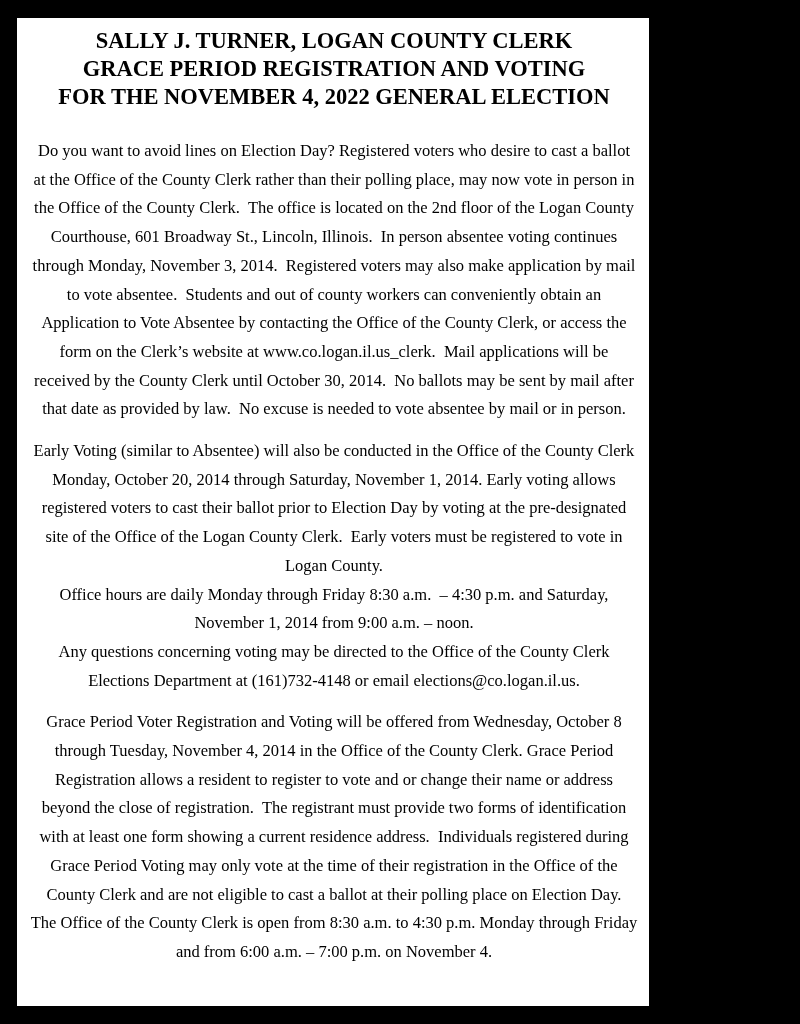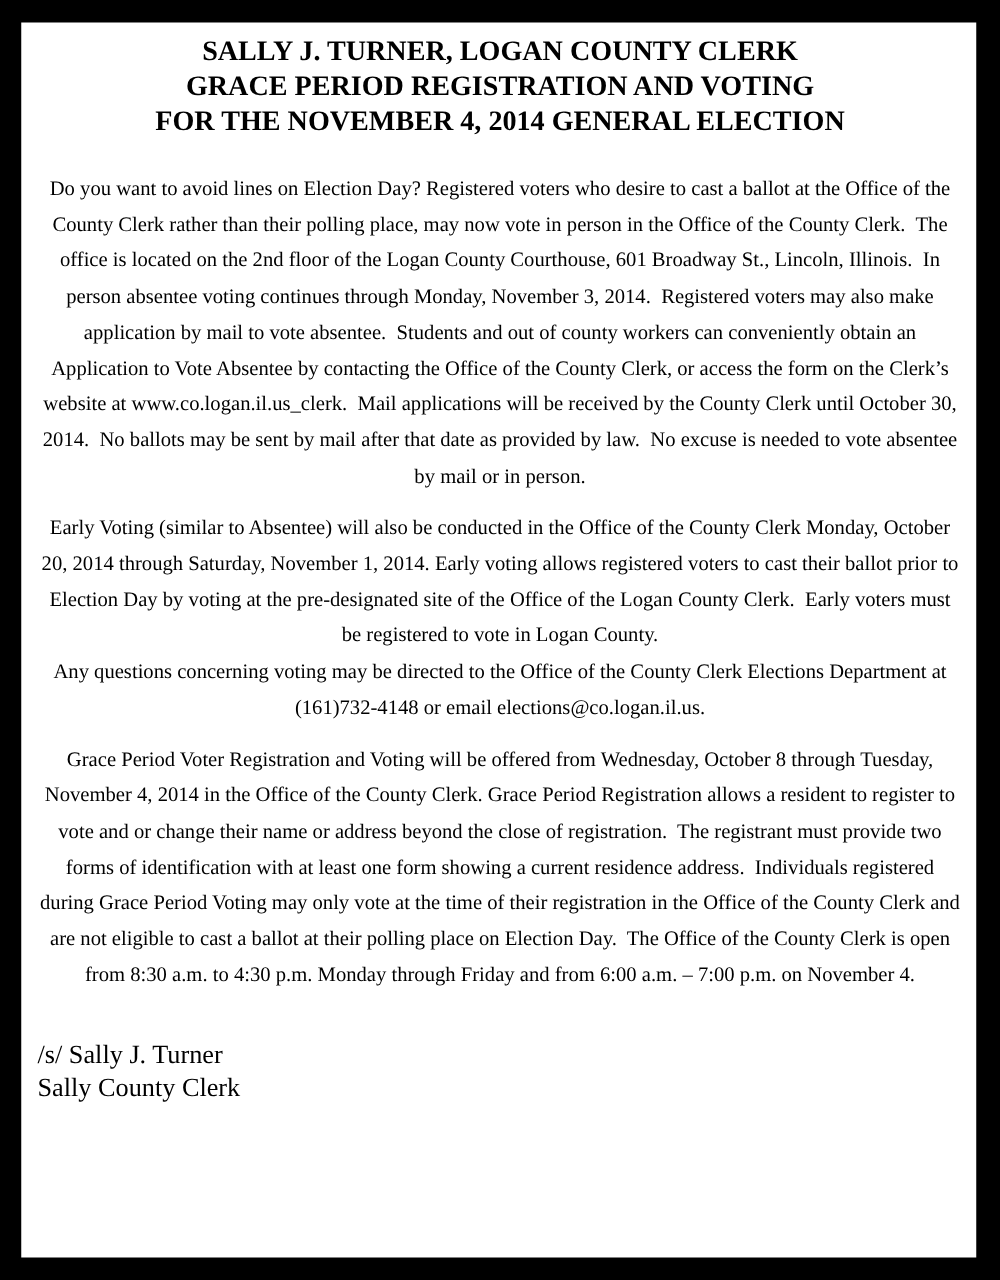--- a/index.html
+++ b/index.html
@@ -7,21 +7,21 @@
     width: 800px;
     height: 1024px;
     background: #000000;
     overflow: hidden;
     font-family: "Liberation Serif", "DejaVu Serif", serif;
   }
   .page {
     position: absolute;
     left: 17px;
     top: 18px;
-    width: 764px;
+    width: 632px;
     height: 988px;
     background: #ffffff;
     color: #000000;
     padding: 9px 11px 0 13px;
     overflow: hidden;
   }
   .title {
     font-weight: bold;
     font-size: 22.5px;
     line-height: 28px;
@@ -45,31 +45,32 @@
   }
 </style>
 </head>
 <body>
 
 <div class="page">
 
   <header class="title">
     <div class="title-line">SALLY J. TURNER, LOGAN COUNTY CLERK</div>
     <div class="title-line">GRACE PERIOD REGISTRATION AND VOTING</div>
-    <div class="title-line">FOR THE NOVEMBER 4, 2014 GENERAL ELECTION</div>
+    <div class="title-line">FOR THE NOVEMBER 4, 2022 GENERAL ELECTION</div>
   </header>
 
   <main>
 
     <div class="para">
       <div class="seg">Do you want to avoid lines on Election Day? Registered voters who desire to cast a ballot at the Office of the County Clerk rather than their polling place, may now vote in person in the Office of the County Clerk.  The office is located on the 2nd floor of the Logan County Courthouse, 601 Broadway St., Lincoln, Illinois.  In person absentee voting continues through Monday, November 3, 2014.  Registered voters may also make application by mail to vote absentee.  Students and out of county workers can conveniently obtain an Application to Vote Absentee by contacting the Office of the County Clerk, or access the form on the Clerk’s website at www.co.logan.il.us_clerk.  Mail applications will be received by the County Clerk until October 30, 2014.  No ballots may be sent by mail after that date as provided by law.  No excuse is needed to vote absentee by mail or in person.</div>
     </div>
 
     <div class="para">
       <div class="seg">Early Voting (similar to Absentee) will also be conducted in the Office of the County Clerk Monday, October 20, 2014 through Saturday, November 1, 2014. Early voting allows registered voters to cast their ballot prior to Election Day by voting at the pre-designated site of the Office of the Logan County Clerk.  Early voters must be registered to vote in Logan County.</div>
+      <div class="seg">Office hours are daily Monday through Friday 8:30 a.m.  – 4:30 p.m. and Saturday, November 1, 2014 from 9:00 a.m. – noon.</div>
       <div class="seg">Any questions concerning voting may be directed to the Office of the County Clerk Elections Department at (161)732-4148 or email elections@co.logan.il.us.</div>
     </div>
 
     <div class="para">
       <div class="seg">Grace Period Voter Registration and Voting will be offered from Wednesday, October 8 through Tuesday, November 4, 2014 in the Office of the County Clerk. Grace Period Registration allows a resident to register to vote and or change their name or address beyond the close of registration.  The registrant must provide two forms of identification with at least one form showing a current residence address.  Individuals registered during Grace Period Voting may only vote at the time of their registration in the Office of the County Clerk and are not eligible to cast a ballot at their polling place on Election Day.  The Office of the County Clerk is open from 8:30 a.m. to 4:30 p.m. Monday through Friday and from 6:00 a.m. – 7:00 p.m. on November 4.</div>
     </div>
 
   </main>
 
   <footer class="signature">

